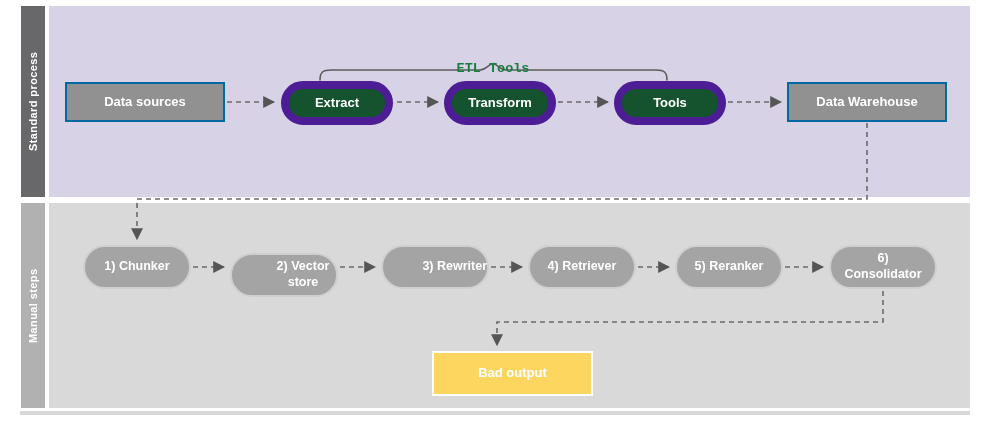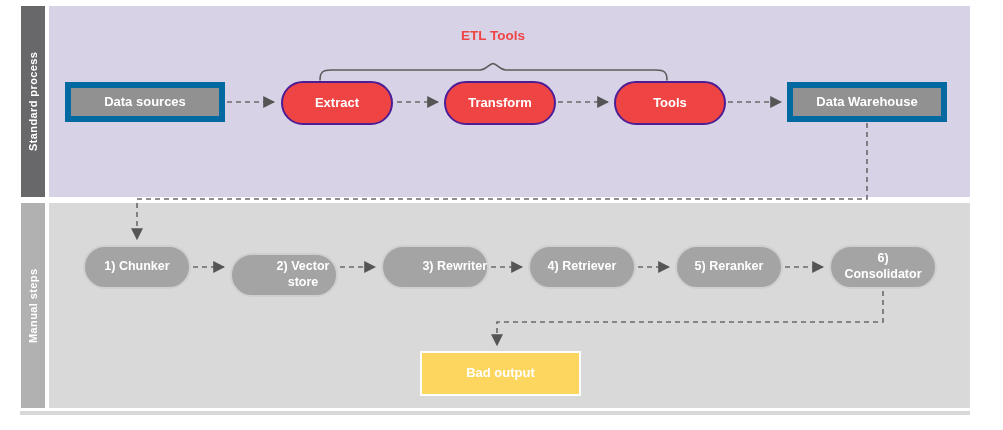--- a/index.html
+++ b/index.html
@@ -66,52 +66,53 @@
     color: #ffffff;
     font-weight: bold;
     font-size: 13px;
     line-height: 1.25;
     box-sizing: border-box;
     z-index: 3;
   }
   .proc-box {
     width: 160px; height: 40px;
     background: #919191;
-    border: 6px solid #0369a1;
+    border: 2px solid #0369a1;
   }
   .etl-pill {
     width: 112px; height: 44px;
-    background: #ef4444;
-    border: 2px solid #4c1d95;
+    background: #14532d;
+    border: 8px solid #4c1d95;
     border-radius: 24px;
   }
   .step-pill {
     width: 108px; height: 44px;
     background: #a4a4a4;
     border: 2px solid #cfcfcf;
     border-radius: 24px;
     font-size: 12.5px;
   }
   .out-box {
     width: 161px; height: 45px;
     background: #fcd65f;
     border: 2px solid #fdfdfd;
   }
   .node-label { display: inline-block; }
   .wrap-66 .node-label { max-width: 66px; }
   .wrap-90 .node-label { max-width: 90px; }
   
   #etl-tools-label {
     position: absolute;
-    left: 433px; top: 28px; width: 120px;
+    left: 433px; top: 61px; width: 120px;
     text-align: center;
-    color: #ef4444;
+    color: #15803d;
     font-size: 13.5px;
     font-weight: bold;
     z-index: 3;
+    font-family: Liberation Mono, monospace;
   }
 </style>
 </head>
 <body>
 
 <div id="canvas">
 
   <div id="lane1-body"></div>
   <div id="lane2-body"></div>
   <div id="lane1-bar" class="lane-bar">
@@ -173,17 +174,17 @@
   </div>
   <div class="node step-pill" style="left:528px; top:245px;">
     <span class="node-label">4) Retriever</span>
   </div>
   <div class="node step-pill" style="left:675px; top:245px;">
     <span class="node-label">5) Reranker</span>
   </div>
   <div class="node step-pill wrap-90" style="left:829px; top:245px;">
     <span class="node-label">6) Consolidator</span>
   </div>
-  <div class="node out-box" style="left:420px; top:351px;">
+  <div class="node out-box" style="left:432px; top:351px;">
     <span class="node-label">Bad output</span>
   </div>
 
 </div>
 
 </body></html>

